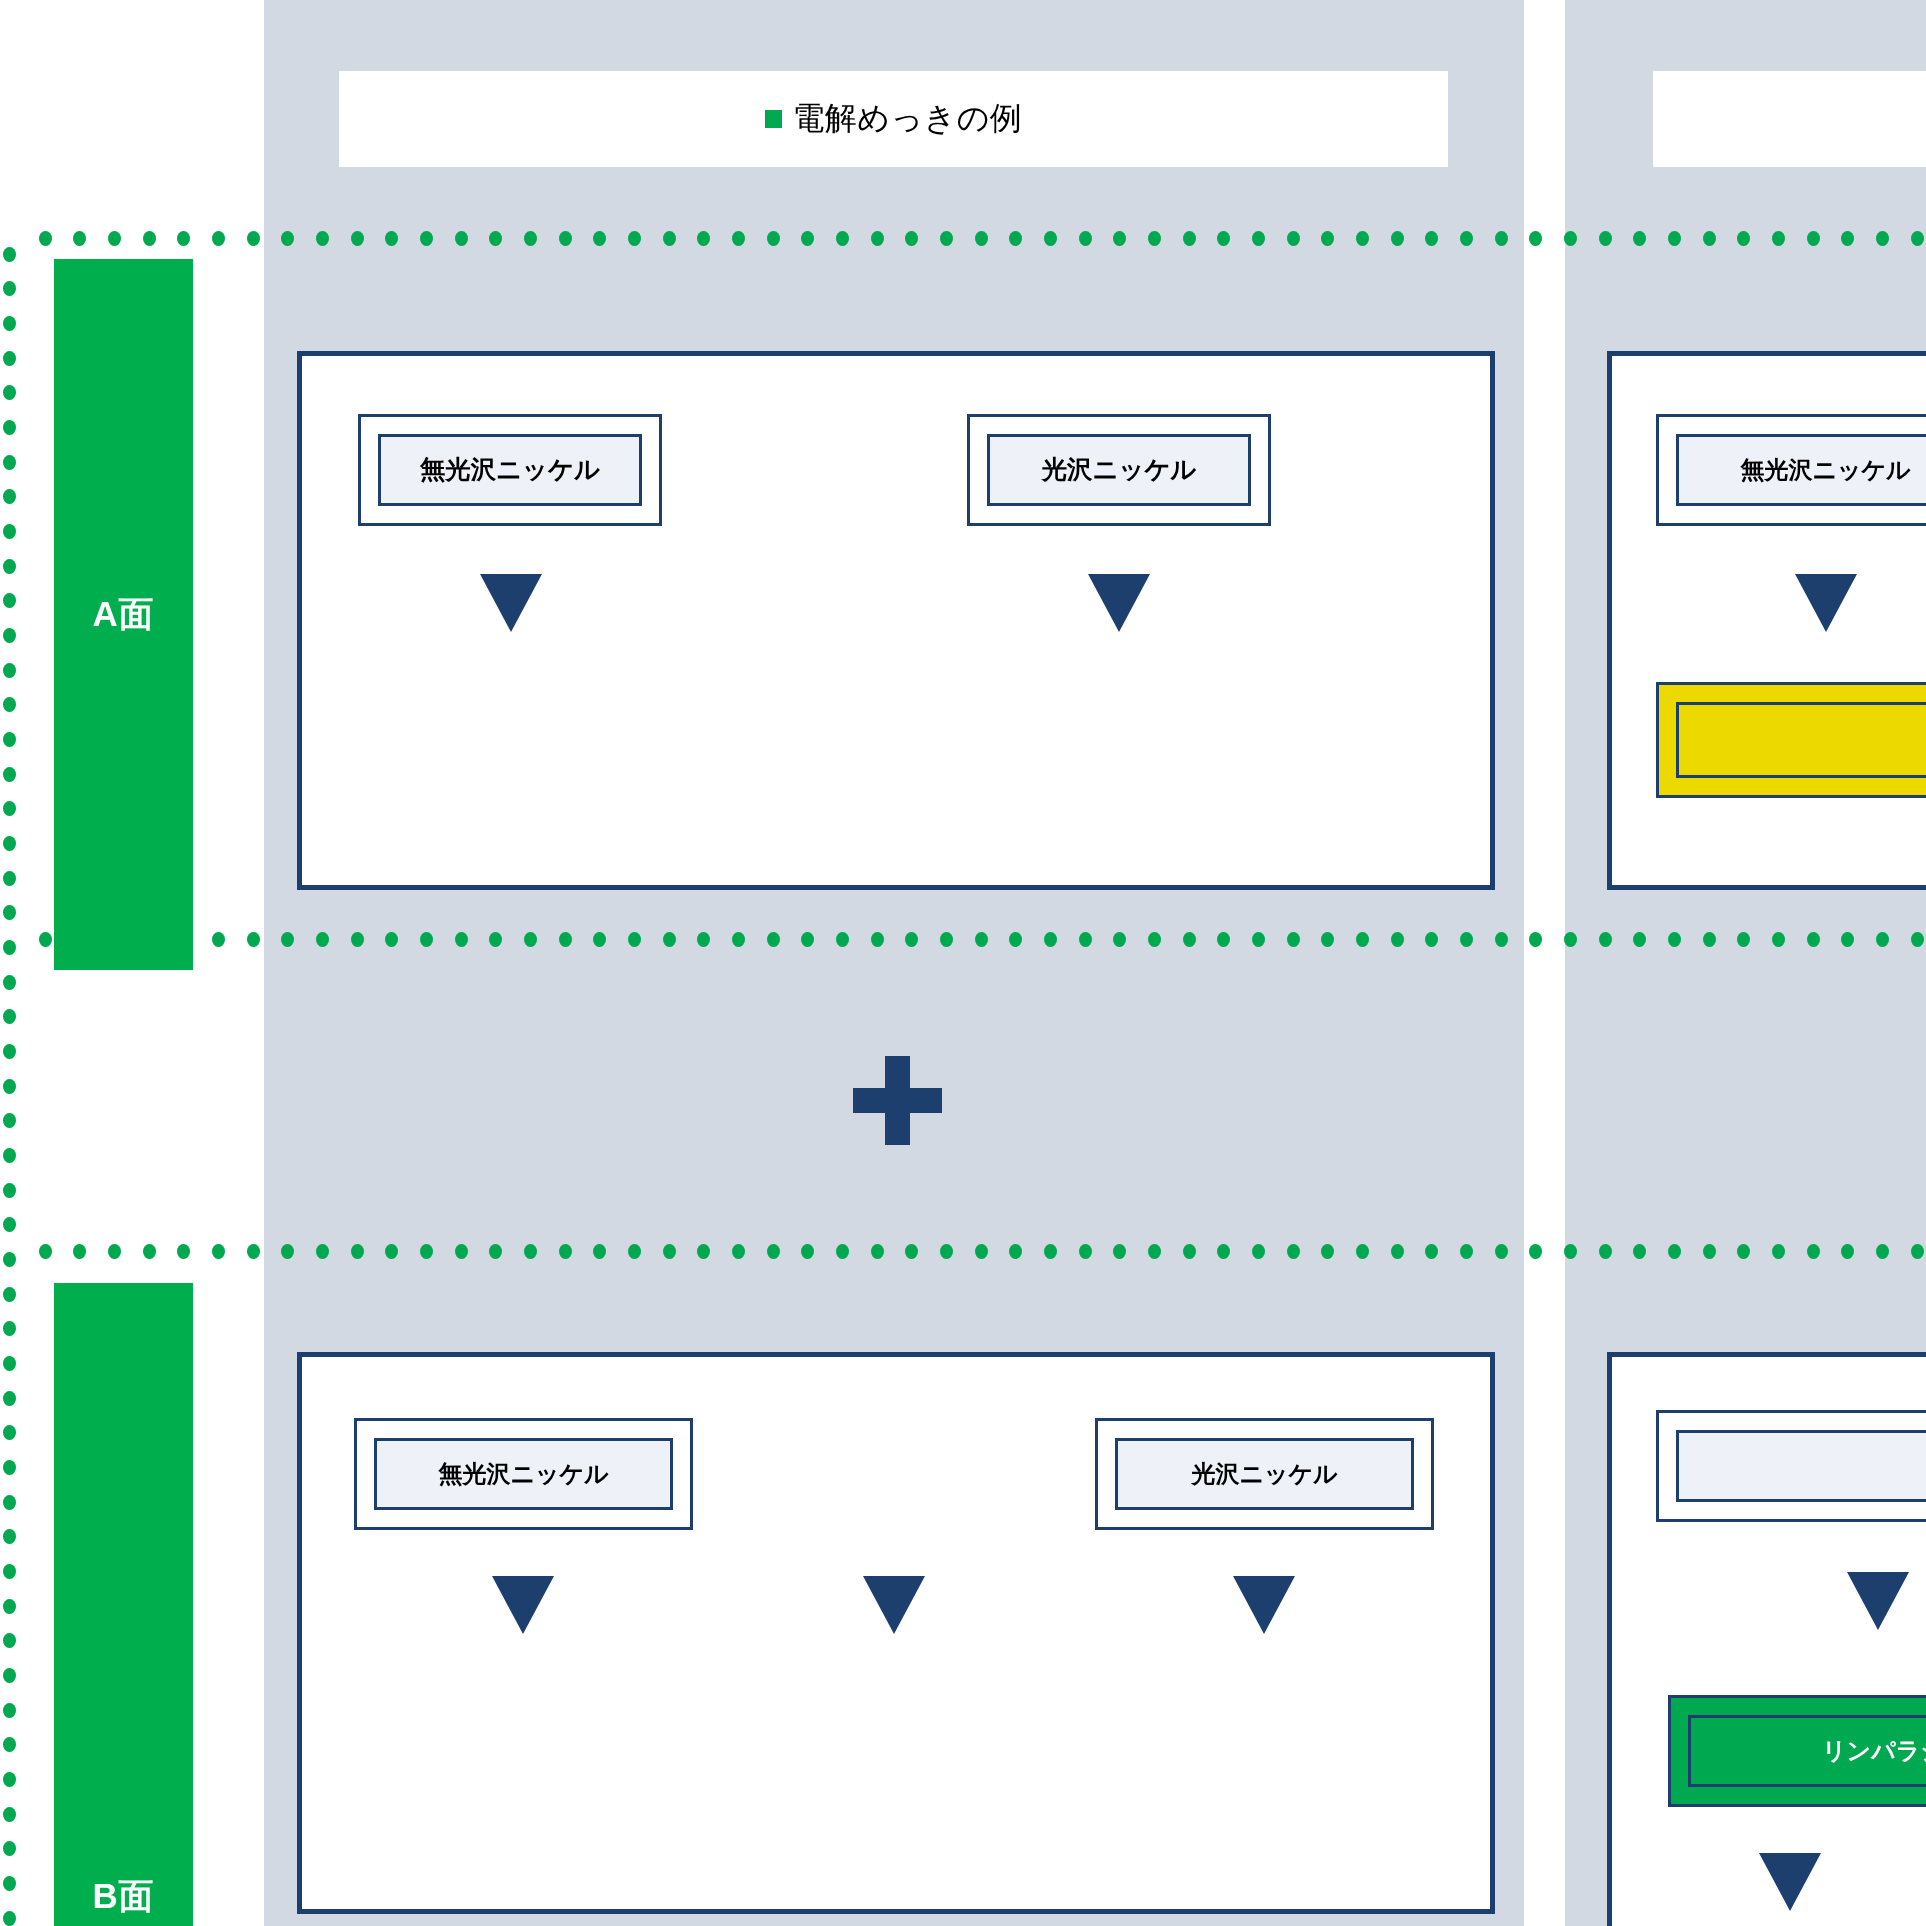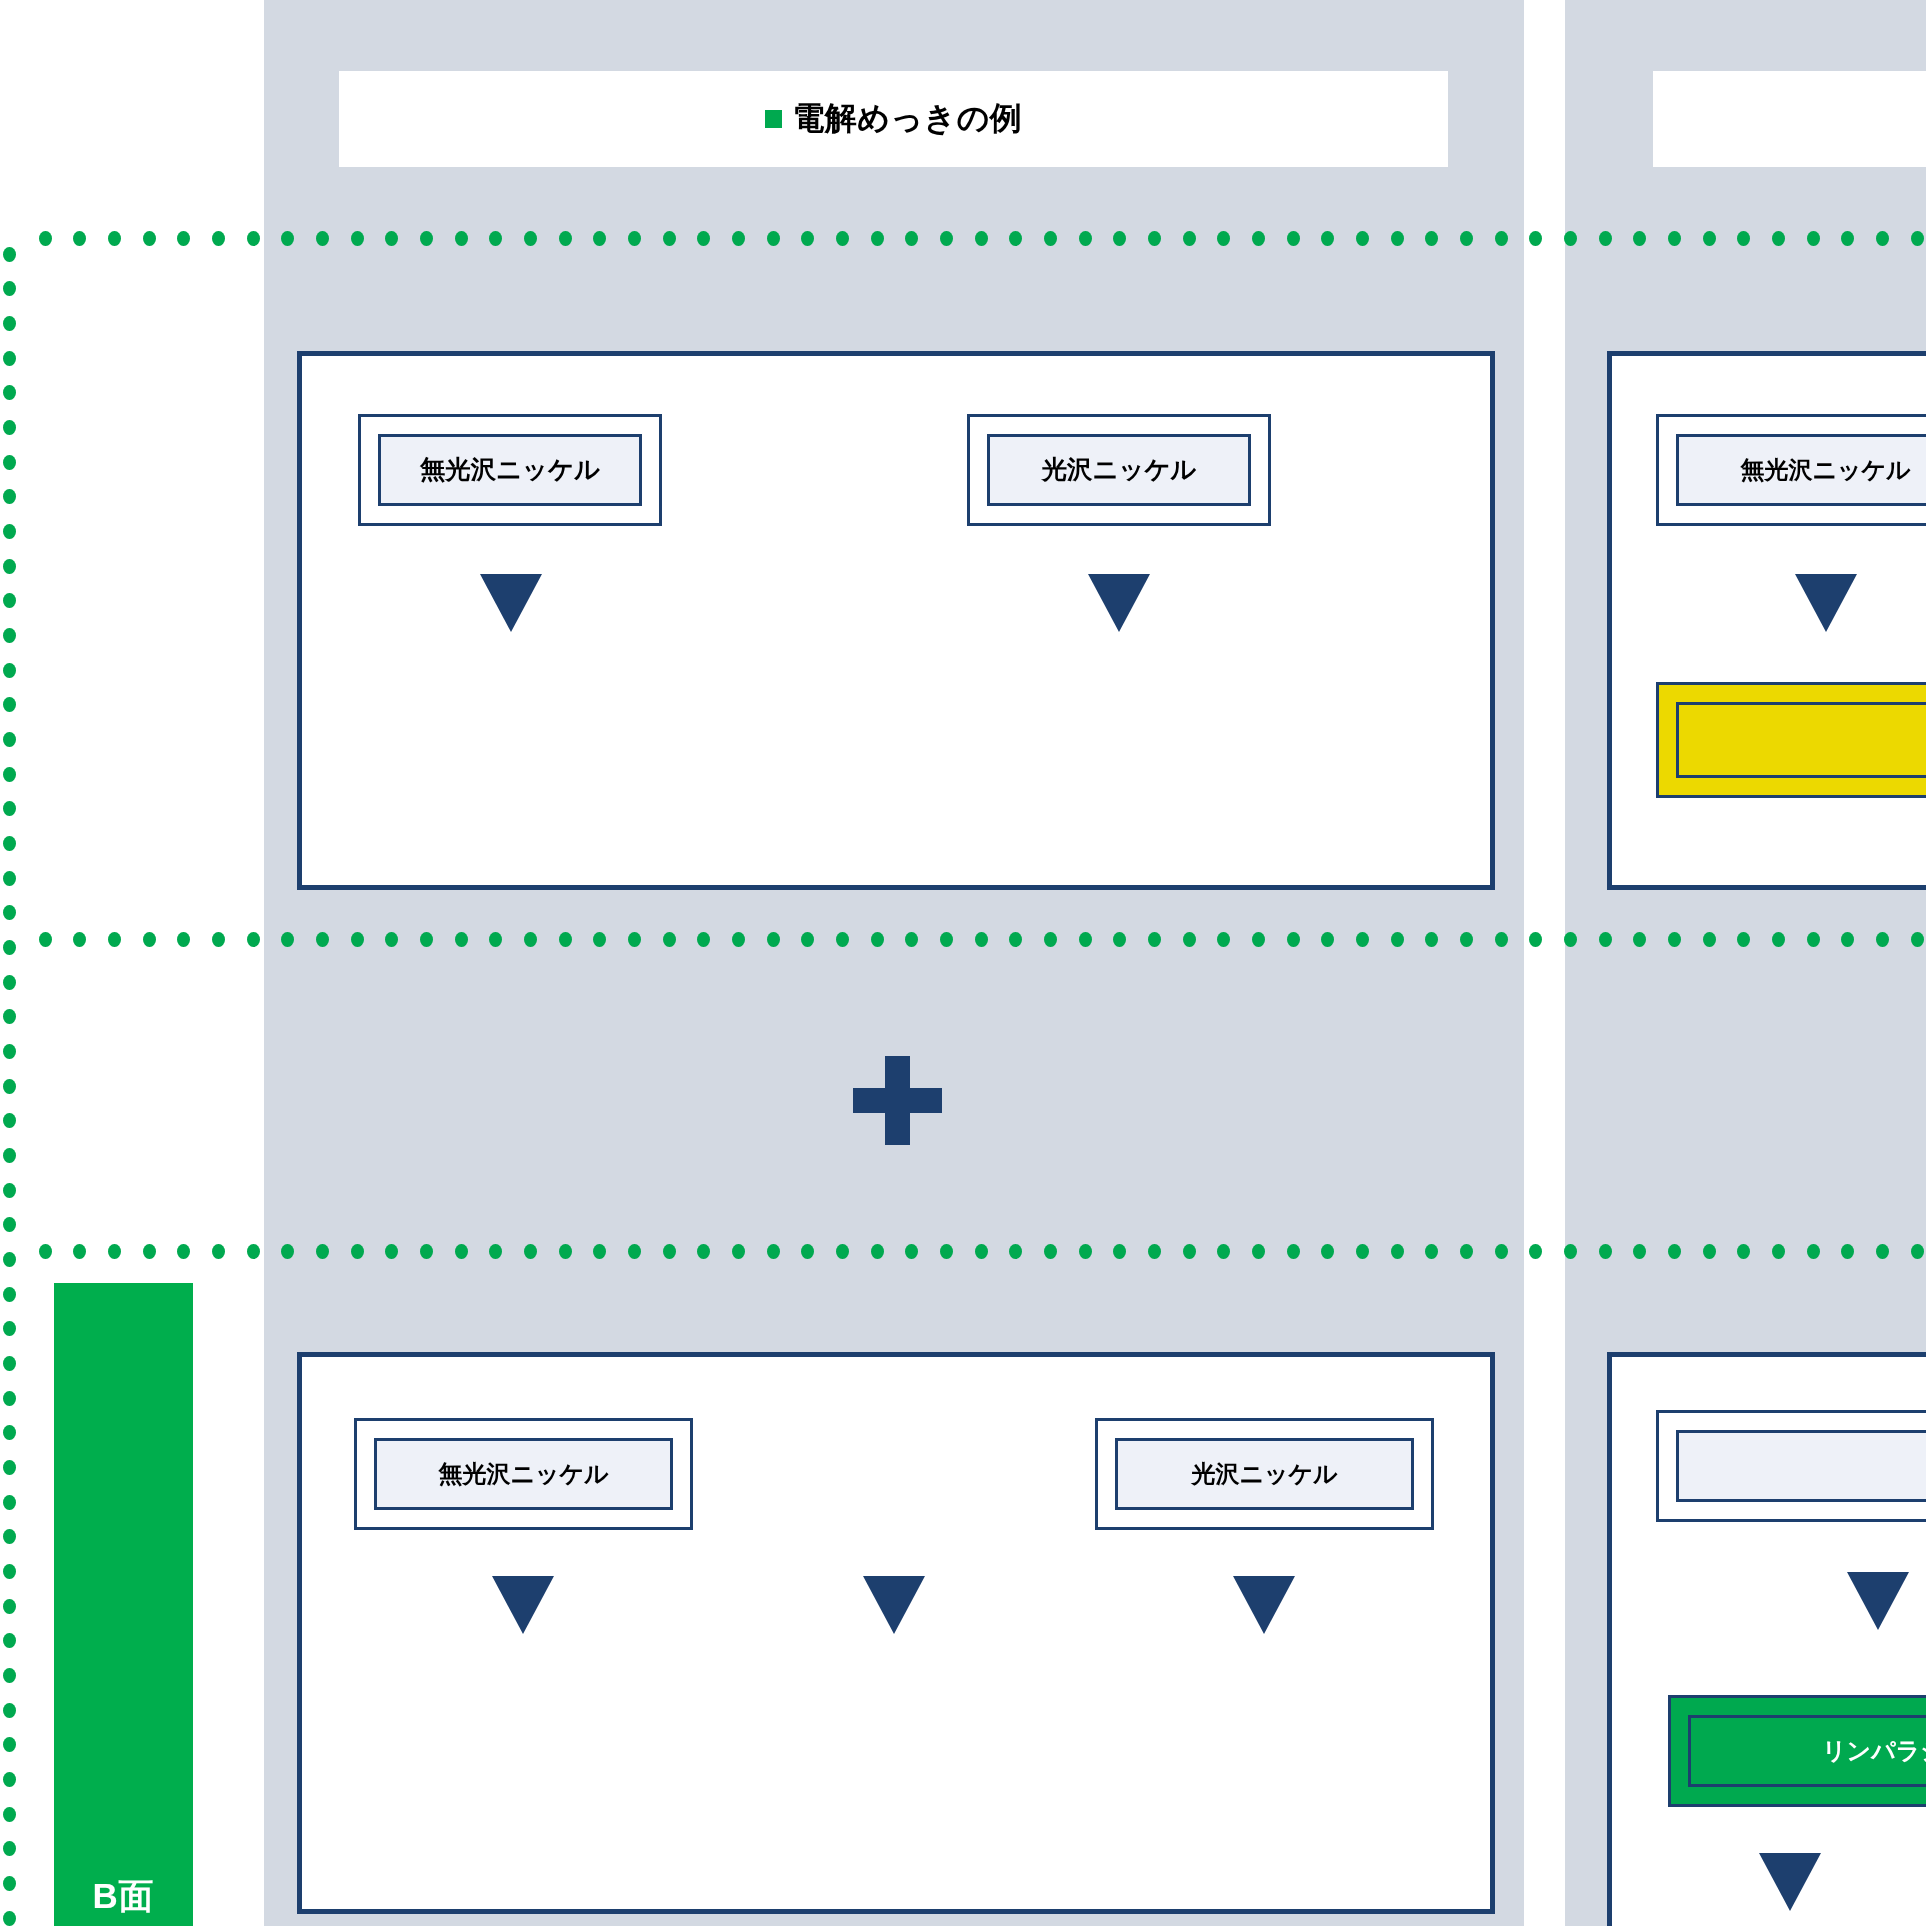--- a/index.html
+++ b/index.html
@@ -22,21 +22,21 @@
   }
 
   
   .hdr {
     position: absolute; background: #ffffff;
     display: flex; align-items: center; justify-content: center;
     gap: 10px;
   }
   .hdr .sq { width: 17.7px; height: 17.7px; background: #00a94f; flex: 0 0 auto; }
   .hdr .txt {
-    font-size: 32px; font-weight: 700; color: #000000;
+    font-size: 32px; font-weight: 400; color: #000000;
     letter-spacing: 0.4px; white-space: nowrap;
   }
   #hdr-left  { left: 339px;  top: 71px; width: 1109px; height: 96px; }
   #hdr-right { left: 1653px; top: 71px; width: 1109px; height: 96px; }
 
   
   .face-label {
     position: absolute; background: #00ae4d;
     display: flex; align-items: center; justify-content: center;
     color: #ffffff; font-size: 35px; font-weight: 700; letter-spacing: 0.8px;
@@ -320,20 +320,21 @@
 
   <div class="hdr" id="hdr-left">
     <span class="sq"></span>
     <span class="txt">電解めっきの例</span>
   </div>
   <div class="hdr" id="hdr-right">
     
     
   </div>
 
+  <div class="face-label" id="face-a">A面</div>
   <div class="face-label" id="face-b">B面</div>
 
   <div class="plus" id="plus-left"></div>
 
   <div class="panel" id="panel-a-left"></div>
   <div class="box nickel" style="left:358px;  top:414px; width:304px; height:112px;">
     <div class="inner fs-big">無光沢ニッケル</div>
   </div>
   <div class="box nickel" style="left:967px; top:414px; width:304px; height:112px;">
     <div class="inner fs-big">光沢ニッケル</div>

